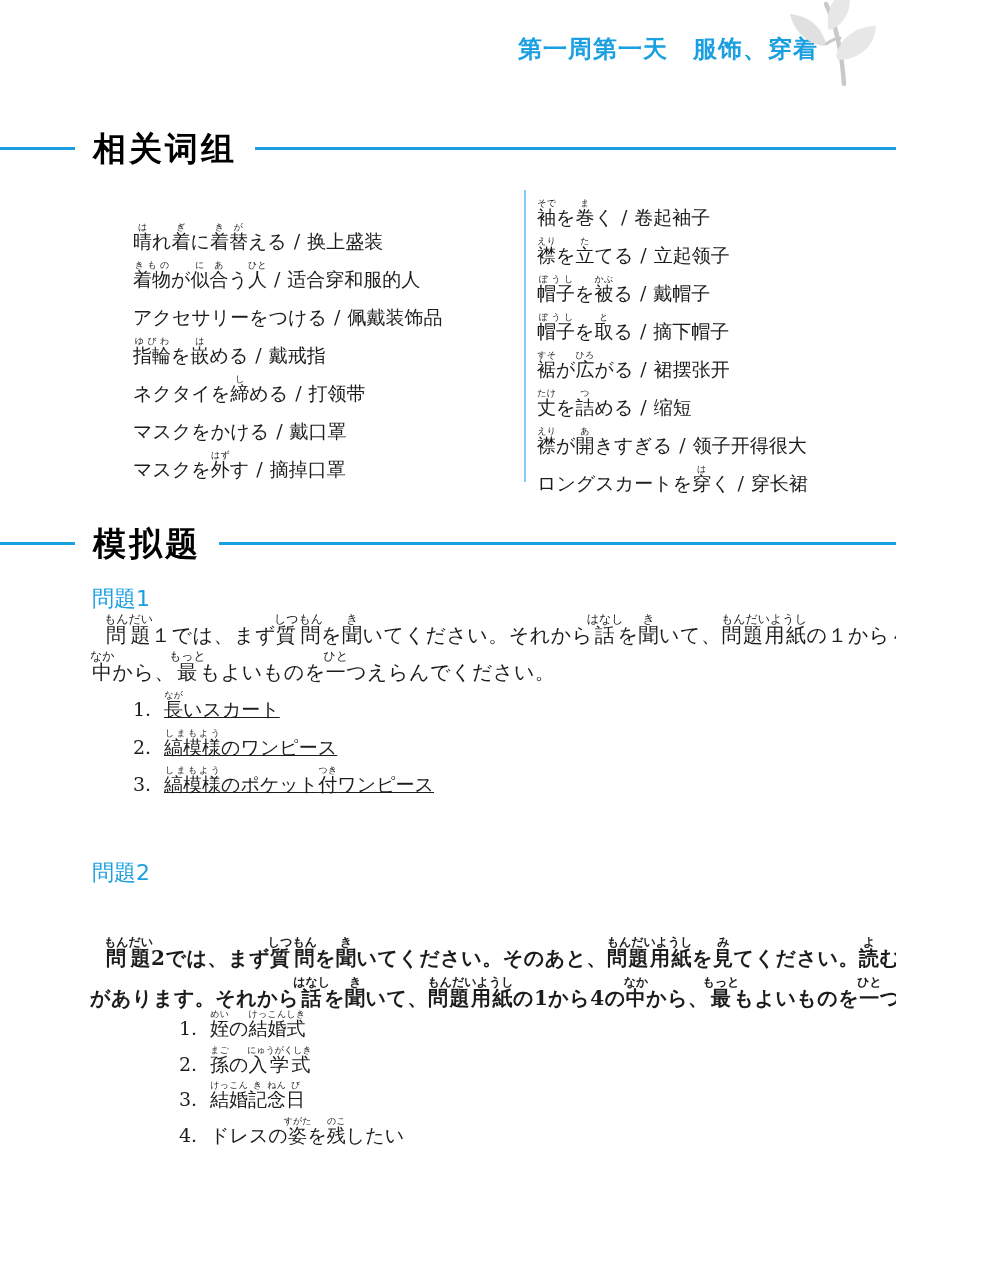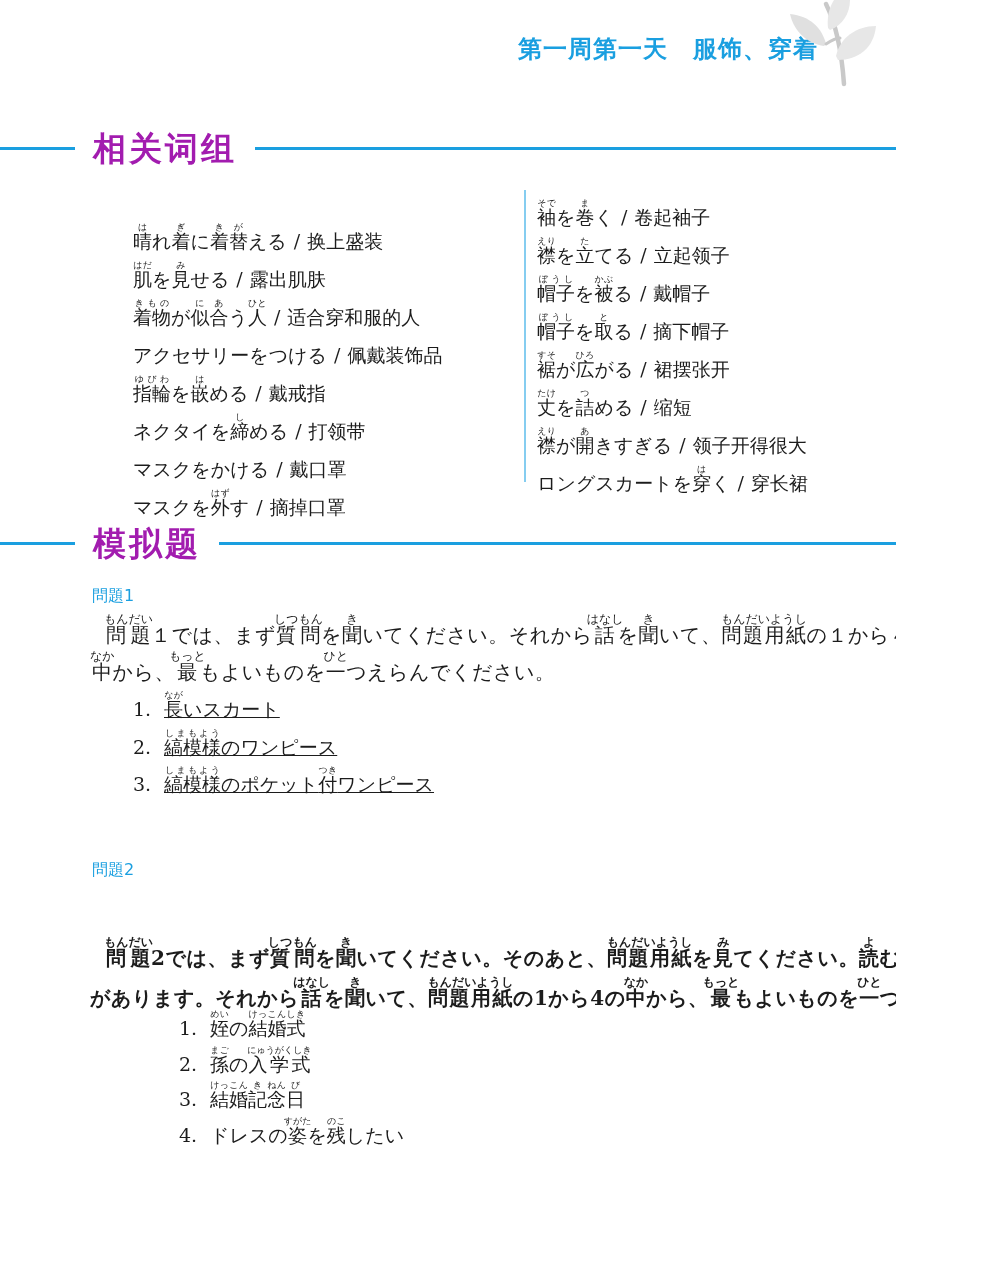--- a/index.html
+++ b/index.html
@@ -12,36 +12,36 @@
     font-weight:bold;font-size:24px;color:#1a9fe0;letter-spacing:1px;white-space:nowrap;}
   .leaf{position:absolute;top:0;right:14px;}
 
   
   .sec-title{position:absolute;left:0;right:0;display:flex;align-items:center;height:44px;}
   #sec1{top:126px;} #sec2{top:521px;}
   .sec-line{height:3px;background:#1a9fe0;}
   .sec-line.l{width:75px;margin-right:18px;}
   .sec-line.r{flex:1;margin-left:18px;}
   .sec-text{font-family:"DejaVu Sans","Liberation Sans",sans-serif;font-weight:bold;
-    font-size:33px;color:#a21caf;letter-spacing:3px;line-height:1;white-space:nowrap;text-align:center;}
+    font-size:33px;color:#000000;letter-spacing:3px;line-height:1;white-space:nowrap;text-align:center;}
 
   
   .phrase-area{position:absolute;top:186px;left:0;right:0;height:305px;}
   .col{position:absolute;top:0;}
   .col.left{left:133px;margin-top:36px;} .col.right{left:537px;margin-top:12px;}
   .divider{position:absolute;left:524px;top:4px;width:2px;height:292px;background:#85cdf0;}
   .phrase-row{height:38px;line-height:38px;white-space:nowrap;font-size:19px;}
   .phrase-row .sep{margin:0 7px;}
   ruby{ruby-position:over;}
   rt{font-size:9px;letter-spacing:0;color:#1c1c1c;
      font-family:"DejaVu Serif","Liberation Serif",serif;}
 
   
   .q-label{position:absolute;left:92px;font-family:"DejaVu Sans","Liberation Sans",sans-serif;
-    font-weight:500;font-size:16px;color:#1a9fe0;line-height:1;white-space:nowrap;}
+    font-weight:500;font-size:22px;color:#1a9fe0;line-height:1;white-space:nowrap;}
   #q1-label{top:588px;} #q2-label{top:862px;}
 
   
   .q-para{position:absolute;left:90px;width:880px;font-size:20px;letter-spacing:.5px;}
   #q1-para{top:613px;} #q2-para{top:936px;font-weight:bold;}
   .para-line{height:37px;line-height:37px;white-space:nowrap;}
   #q2-para .para-line{height:40px;line-height:40px;}
   .para-line.indent{padding-left:14px;}
   .q-para rt{font-size:12px;}
 
@@ -71,21 +71,20 @@
 
   <div class="sec-title" id="sec1">
     <span class="sec-line l"></span>
     <span class="sec-text">相关词组</span>
     <span class="sec-line r"></span>
   </div>
 
   <div class="phrase-area">
     <div class="col left" id="col-left">
         <div class="phrase-row"><span class="jp"><ruby>晴<rt>は</rt></ruby>れ<ruby>着<rt>ぎ</rt></ruby>に<ruby>着<rt>き</rt></ruby><ruby>替<rt>が</rt></ruby>える</span><span class="sep">/</span><span class="cn">换上盛装</span></div>
-        <div class="phrase-row"><span class="jp"><ruby>肌<rt>はだ</rt></ruby>を<ruby>見<rt>み</rt></ruby>せる</span><span class="sep">/</span><span class="cn">露出肌肤</span></div>
         <div class="phrase-row"><span class="jp"><ruby>着物<rt>きもの</rt></ruby>が<ruby>似合<rt>にあ</rt></ruby>う<ruby>人<rt>ひと</rt></ruby></span><span class="sep">/</span><span class="cn">适合穿和服的人</span></div>
         <div class="phrase-row"><span class="jp">アクセサリーをつける</span><span class="sep">/</span><span class="cn">佩戴装饰品</span></div>
         <div class="phrase-row"><span class="jp"><ruby>指輪<rt>ゆびわ</rt></ruby>を<ruby>嵌<rt>は</rt></ruby>める</span><span class="sep">/</span><span class="cn">戴戒指</span></div>
         <div class="phrase-row"><span class="jp">ネクタイを<ruby>締<rt>し</rt></ruby>める</span><span class="sep">/</span><span class="cn">打领带</span></div>
         <div class="phrase-row"><span class="jp">マスクをかける</span><span class="sep">/</span><span class="cn">戴口罩</span></div>
         <div class="phrase-row"><span class="jp">マスクを<ruby>外<rt>はず</rt></ruby>す</span><span class="sep">/</span><span class="cn">摘掉口罩</span></div>
       </div>
     <div class="divider"></div>
     <div class="col right" id="col-right">
         <div class="phrase-row"><span class="jp"><ruby>袖<rt>そで</rt></ruby>を<ruby>巻<rt>ま</rt></ruby>く</span><span class="sep">/</span><span class="cn">卷起袖子</span></div>

